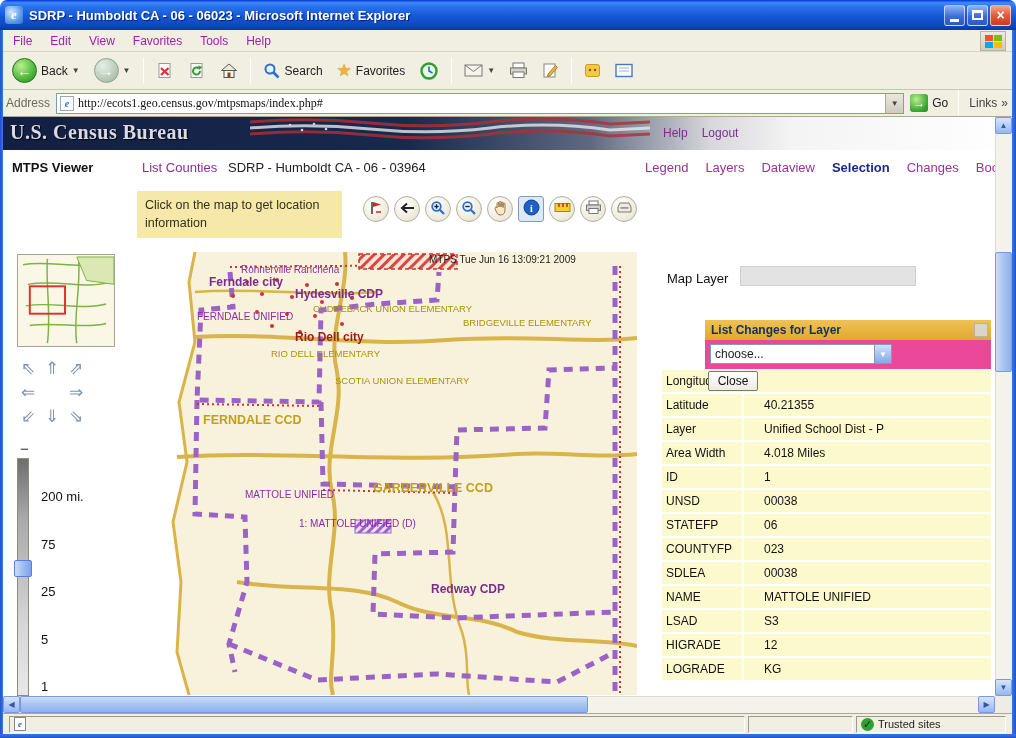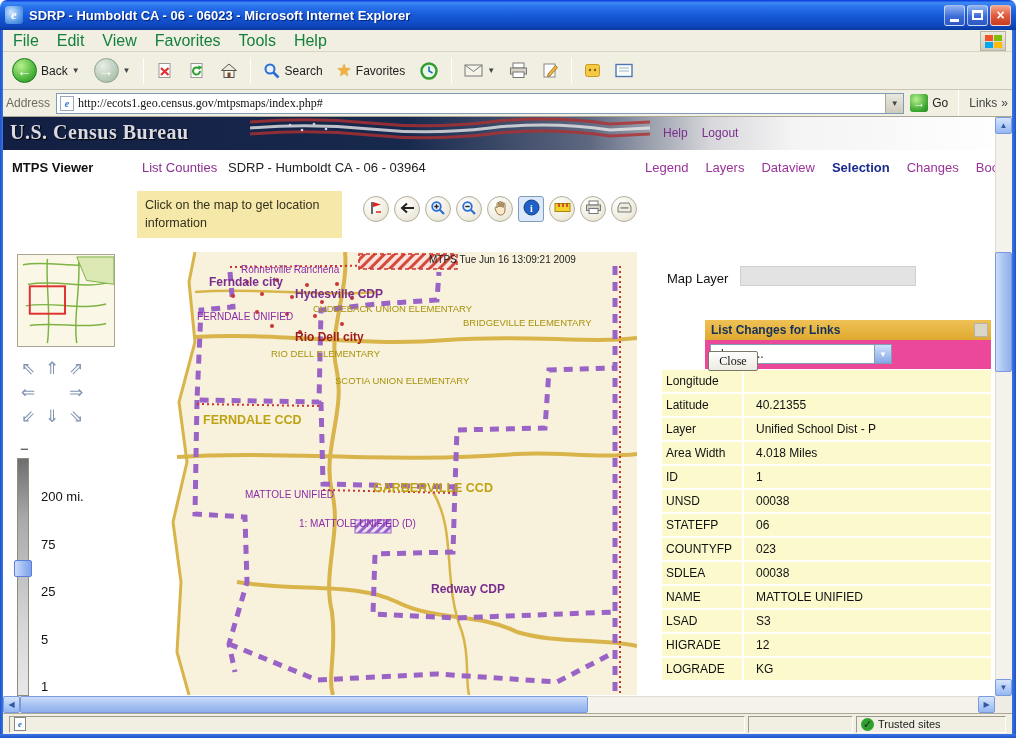--- a/index.html
+++ b/index.html
@@ -16,21 +16,21 @@
 #title-text{font-size:13px;font-weight:bold;text-shadow:1px 1px 1px #00227A;margin-left:6px;flex:1;white-space:nowrap;overflow:hidden}
 .winbtn{width:21px;height:21px;border-radius:3px;margin-left:2px;display:flex;align-items:center;justify-content:center;
  border:1px solid rgba(255,255,255,.6);color:#fff;font-weight:bold}
 .winbtn.blue{background:linear-gradient(180deg,#8FB4F2,#3D6CD8 55%,#2B57C0)}
 .winbtn.red{background:linear-gradient(180deg,#F2A58C,#E25A3C 50%,#C93D20);font-size:14px}
 #btn-min i{display:block;width:9px;height:3px;background:#fff;margin-top:10px}
 #btn-max i{display:block;width:11px;height:10px;border:2px solid #fff;border-top-width:3px}
 
 #menubar{position:absolute;left:0;top:30px;width:1016px;height:22px;background:#F1EEE2;border-bottom:1px solid #D8D4C4;
  display:flex;align-items:center;padding-left:4px}
-.menu-item{padding:16px 9px;font-size:16px;color:#15803d;cursor:default}
+.menu-item{padding:16px 9px;font-size:12px;color:#a21caf;cursor:default}
 #winlogo{position:absolute;right:10px;top:31px;width:26px;height:20px;background:linear-gradient(180deg,#EDEAE0,#CFCBBC);
  border:1px solid #B8B4A4;display:grid;grid-template-columns:8px 8px;grid-template-rows:6px 6px;gap:1px;place-content:center}
 #winlogo i{display:block}
 #winlogo i:nth-child(1){background:#F35325}#winlogo i:nth-child(2){background:#81BC06}
 #winlogo i:nth-child(3){background:#05A6F0}#winlogo i:nth-child(4){background:#FFBA08}
 
 #toolbar{position:absolute;left:0;top:52px;width:1016px;height:38px;background:#F1EEE2;border-bottom:1px solid #C9C5B6;
  display:flex;align-items:center;padding-left:6px;gap:2px}
 .tbtn{display:flex;align-items:center;gap:4px;padding:2px 5px;height:32px;border:1px solid transparent;border-radius:3px;font-size:12px;color:#222}
 .tbtn svg{display:block}
@@ -107,27 +107,27 @@
 #maplayer-input{position:absolute;left:740px;top:266px;width:176px;height:20px;background:#E3E3E3;border:1px solid #D0D0CC}
 #changes-panel{position:absolute;left:705px;top:320px;width:286px;z-index:5}
 #changes-header{height:20px;background:linear-gradient(180deg,#EFC155,#DFA92F);display:flex;align-items:center;justify-content:space-between;padding:0 3px 0 6px}
 #changes-header b{font-size:12px;color:#14305C}
 #changes-corner{width:14px;height:14px;background:#D9D6C8;border:1px solid #B8B4A4}
 #changes-body{height:29px;background:#ec4899;position:relative}
 #layer-select{position:absolute;left:5px;top:4px;width:182px;height:20px;background:#fff;border:1px solid #7F9DB9;
  display:flex;align-items:center;justify-content:space-between;font-size:12px;color:#222;padding-left:4px}
 #layer-select .sel-arrow{width:17px;height:18px;background:linear-gradient(180deg,#CFE0FA,#86A7E8);border-left:1px solid #7F9DB9;
  display:flex;align-items:center;justify-content:center;color:#fff;font-size:8px}
-#close-button{position:absolute;left:708px;top:351px;width:50px;height:20px;z-index:6;
+#close-button{position:absolute;left:708px;top:371px;width:50px;height:20px;z-index:6;
  background:linear-gradient(180deg,#FEFEFE,#EDEBE2);border:1px solid #7A7A66;border-radius:2px;font-size:12px;color:#111;
- display:flex;align-items:center;justify-content:center;font-family:Liberation Serif, serif}
+ display:flex;align-items:center;justify-content:center;font-family:Liberation Sans, sans-serif}
 #attr-table{position:absolute;left:662px;top:370px;width:329px;height:326px;overflow:hidden}
 .attr-row{display:flex;gap:2px;margin-bottom:2px}
 .attr-label{width:80px;background:#FCF9CD;height:22px;font-size:12px;color:#111;display:flex;align-items:center;padding-left:4px}
-.attr-value{flex:1;background:#FCF9CD;height:22px;font-size:12px;color:#111;display:flex;align-items:center;padding-left:12px}
+.attr-value{flex:1;background:#FCF9CD;height:22px;font-size:12px;color:#111;display:flex;align-items:center;padding-left:20px}
 
 
 .sb-btn{position:absolute;width:17px;height:17px;background:linear-gradient(180deg,#D6E5FB,#AECAF7 60%,#95B6EF);
  border:1px solid #7A9AE0;border-radius:2px;display:flex;align-items:center;justify-content:center;font-size:8px;color:#35579E}
 #vscroll{position:absolute;left:995px;top:117px;width:17px;height:579px;background:#F4F2EA;border-left:1px solid #DEDBD0}
 #vthumb{position:absolute;left:995px;top:252px;width:17px;height:120px;background:linear-gradient(90deg,#CDDCF9,#A8C4F2 50%,#8FB0EC);
  border:1px solid #7A9AE0;border-radius:2px}
 #hscroll{position:absolute;left:3px;top:696px;width:992px;height:17px;background:#F4F2EA;border-top:1px solid #DEDBD0}
 #hthumb{position:absolute;left:20px;top:696px;width:568px;height:17px;background:linear-gradient(180deg,#CDDCF9,#A8C4F2 50%,#8FB0EC);
  border:1px solid #7A9AE0;border-radius:2px}
@@ -576,21 +576,21 @@
       </div>
 
       <div class="attr-row">
         <div class="attr-label">LOGRADE</div>
         <div class="attr-value">KG</div>
       </div>
     </div>
 
   <div id="changes-panel">
     <div id="changes-header">
-      <b>List Changes for Links</b>
+      <b>List Changes for Layer</b>
       <span id="changes-corner"></span>
     </div>
     <div id="changes-body">
       <div id="layer-select">
         <span>choose...</span>
         <span class="sel-arrow">▼</span>
       </div>
     </div>
   </div>
   <div id="close-button">Close</div>

